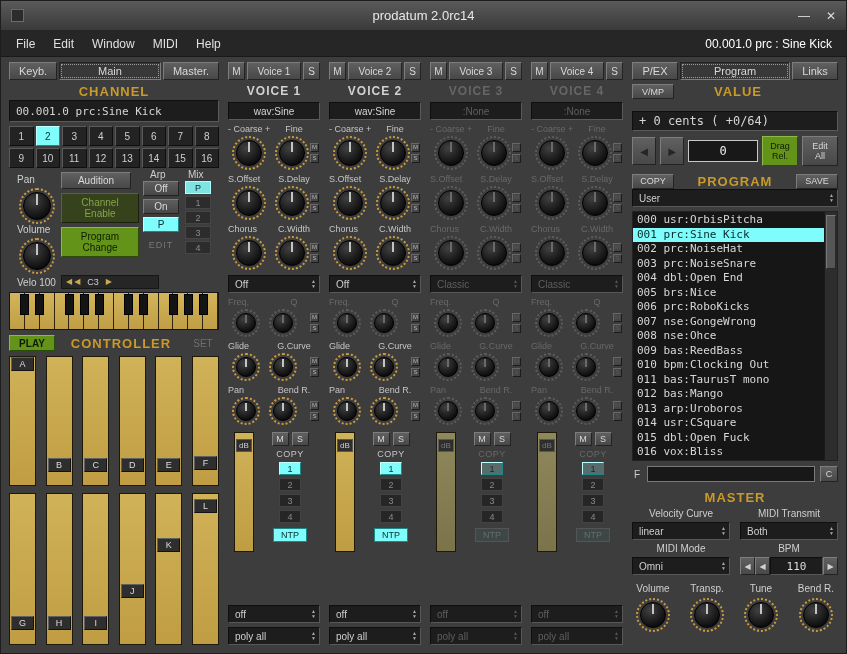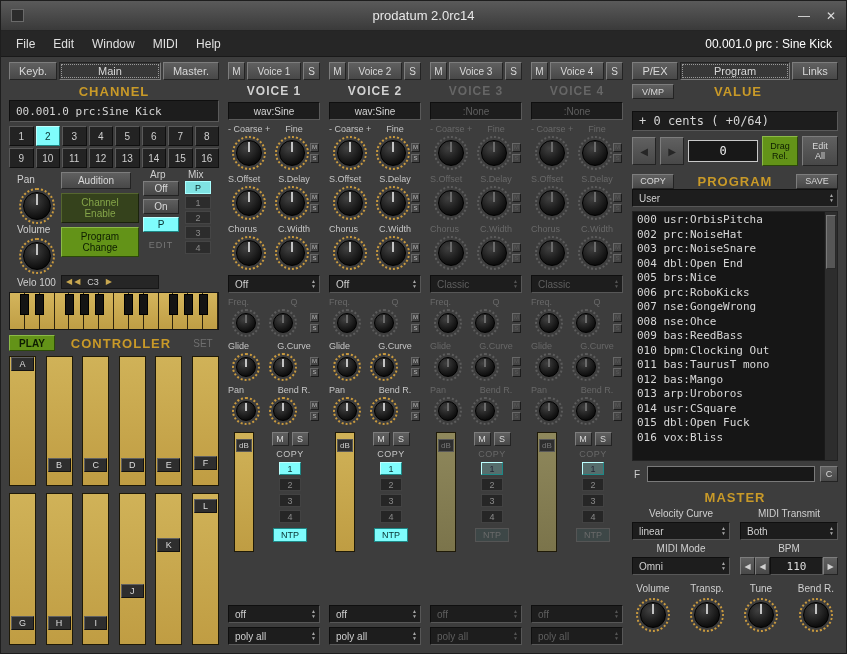--- a/index.html
+++ b/index.html
@@ -1090,20 +1090,21 @@
       <div class="select bank-select">
         <span class="selval">User</span>
         <span class="spin">
             <span>▲</span>
             <span>▼</span>
           </span>
       </div>
       <div class="prog-wrap">
         <div class="prog-list">
             <div class="pitem">000 usr:OrbisPitcha</div>
+            <div class="pitem sel">001 prc:Sine Kick</div>
             <div class="pitem">002 prc:NoiseHat</div>
             <div class="pitem">003 prc:NoiseSnare</div>
             <div class="pitem">004 dbl:Open End</div>
             <div class="pitem">005 brs:Nice</div>
             <div class="pitem">006 prc:RoboKicks</div>
             <div class="pitem">007 nse:GongeWrong</div>
             <div class="pitem">008 nse:Ohce</div>
             <div class="pitem">009 bas:ReedBass</div>
             <div class="pitem">010 bpm:Clocking Out</div>
             <div class="pitem">011 bas:TaurusT mono</div>

